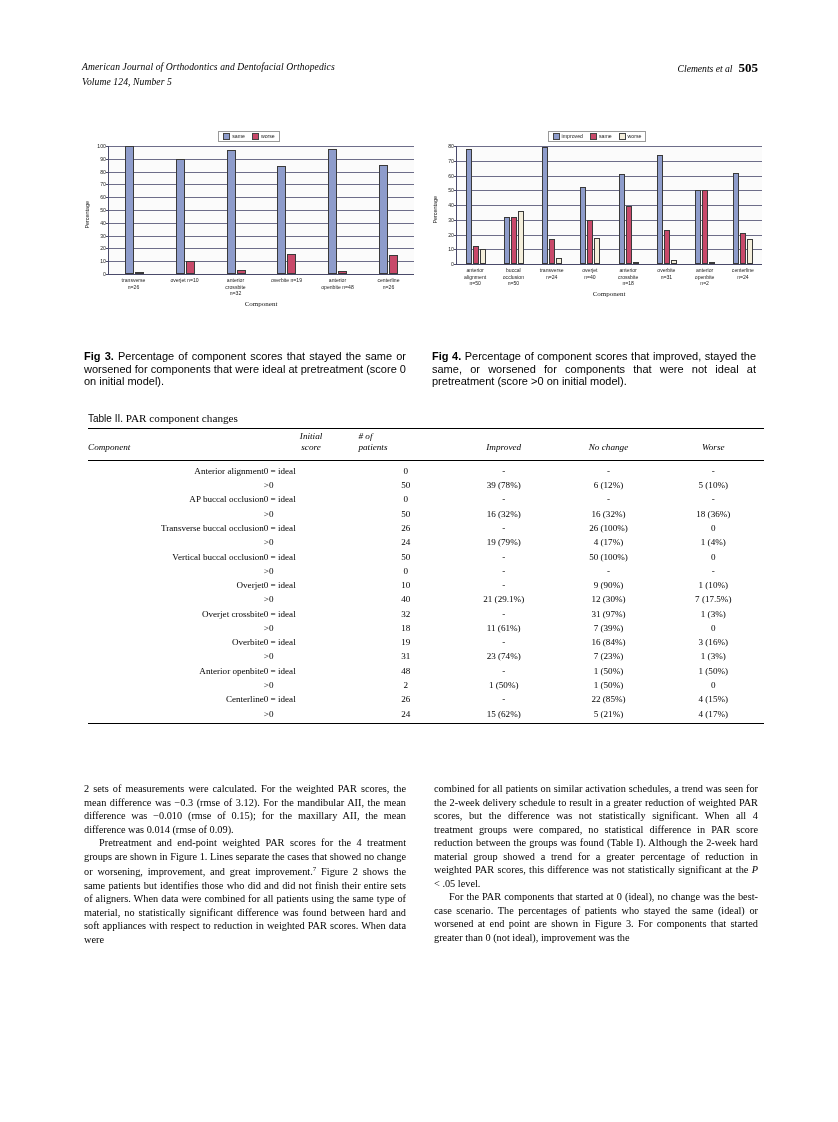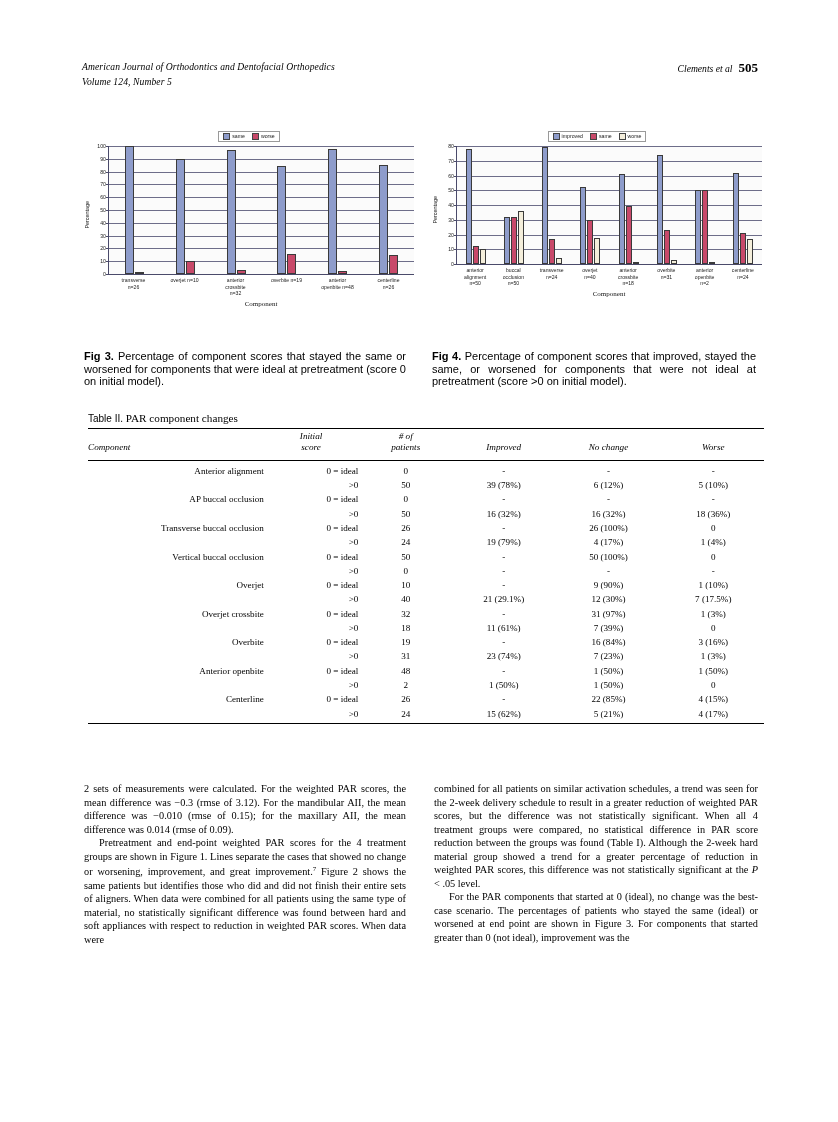--- a/index.html
+++ b/index.html
@@ -212,30 +212,30 @@
     vertical-align: bottom;
     line-height: 11.4px;
     white-space: pre-line;
   }
   .thead-row {
     border-top: 1.6px solid #000;
     border-bottom: 0.9px solid #000;
   }
   table.par thead th.c-comp { text-align: left; width: 26%; }
   table.par thead th.c-init { text-align: center; width: 14%; }
-  table.par thead th.c-pat  { text-align: center; width: 14%; }
+  table.par thead th.c-pat  { text-align: left; width: 14%; }
   table.par thead th.c-imp  { text-align: center; width: 15%; }
   table.par thead th.c-noc  { text-align: center; width: 16%; }
   table.par thead th.c-wor  { text-align: center; width: 15%; }
   table.par tbody td {
     padding: 0.6px 0;
     line-height: 13.1px;
   }
   td.c-comp { text-align: right; }
-  td.c-init { text-align: right; }
+  td.c-init { text-align: left; }
   td.c-pat  { text-align: center; }
   td.c-imp  { text-align: center; }
   td.c-noc  { text-align: center; }
   td.c-wor  { text-align: center; }
   tbody tr.first-row td { padding-top: 4px; }
   .table-bottom-rule {
     border-top: 1.3px solid #000;
     margin-top: 2px;
   }
 

